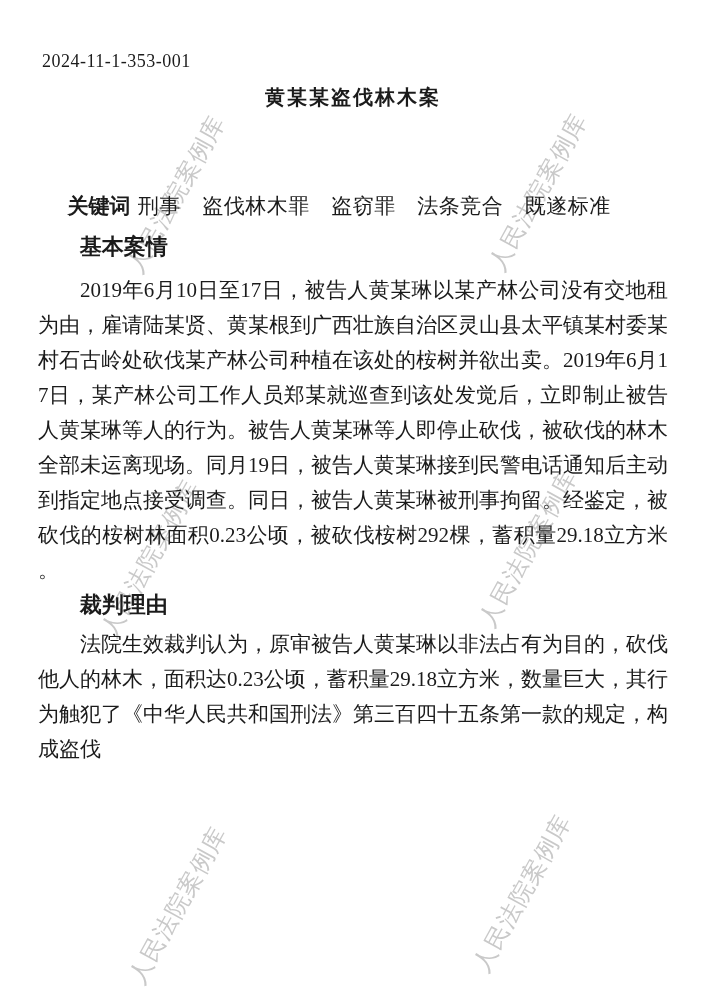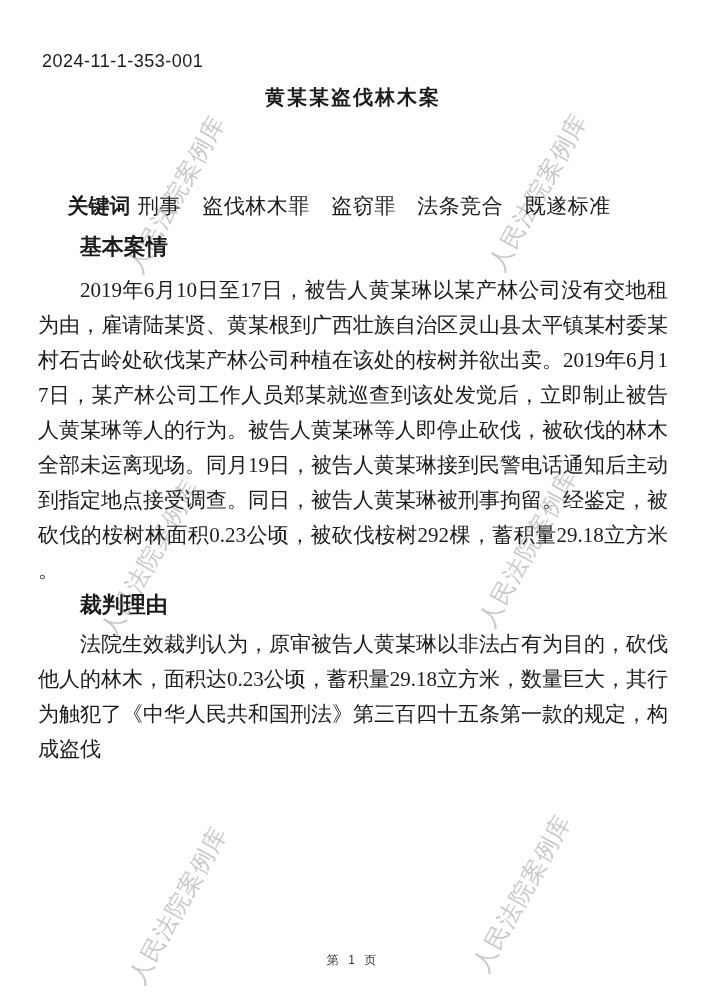--- a/index.html
+++ b/index.html
@@ -24,21 +24,21 @@
     font-family:"Liberation Serif","DejaVu Serif",serif;
     user-select:none;
     pointer-events:none;
   }
   
   .doc-number{
     position:absolute;z-index:1;
     left:42px;top:51px;
     font-size:18px;
     letter-spacing:0.5px;
-    font-family:Liberation Sans, sans-serif;
+    font-family:Liberation Serif, serif;
   }
   .doc-title{
     position:absolute;z-index:1;
     left:0;right:0;top:84px;
     text-align:center;
     font-size:20px;
     font-weight:bold;
     letter-spacing:2px;
     font-family:"Liberation Sans","DejaVu Sans",sans-serif;
   }
@@ -126,15 +126,14 @@
 
     <p class="body-para para-a">2019年6月10日至17日，被告人黄某琳以某产林公司没有交地租为由，雇请陆某贤、黄某根到广西壮族自治区灵山县太平镇某村委某村石古岭处砍伐某产林公司种植在该处的桉树并欲出卖。2019年6月17日，某产林公司工作人员郑某就巡查到该处发觉后，立即制止被告人黄某琳等人的行为。被告人黄某琳等人即停止砍伐，被砍伐的林木全部未运离现场。同月19日，被告人黄某琳接到民警电话通知后主动到指定地点接受调查。同日，被告人黄某琳被刑事拘留。经鉴定，被砍伐的桉树林面积0.23公顷，被砍伐桉树292棵，蓄积量29.18立方米。</p>
 
 
     <h2 class="sec-heading sec-reason">裁判理由</h2>
 
     <p class="body-para para-c">法院生效裁判认为，原审被告人黄某琳以非法占有为目的，砍伐他人的林木，面积达0.23公顷，蓄积量29.18立方米，数量巨大，其行为触犯了《中华人民共和国刑法》第三百四十五条第一款的规定，构成盗伐</p>
 
   </div>
 
-  <div class="page-footer">第 1 页</div>
 
 </div>
 
 </body></html>

